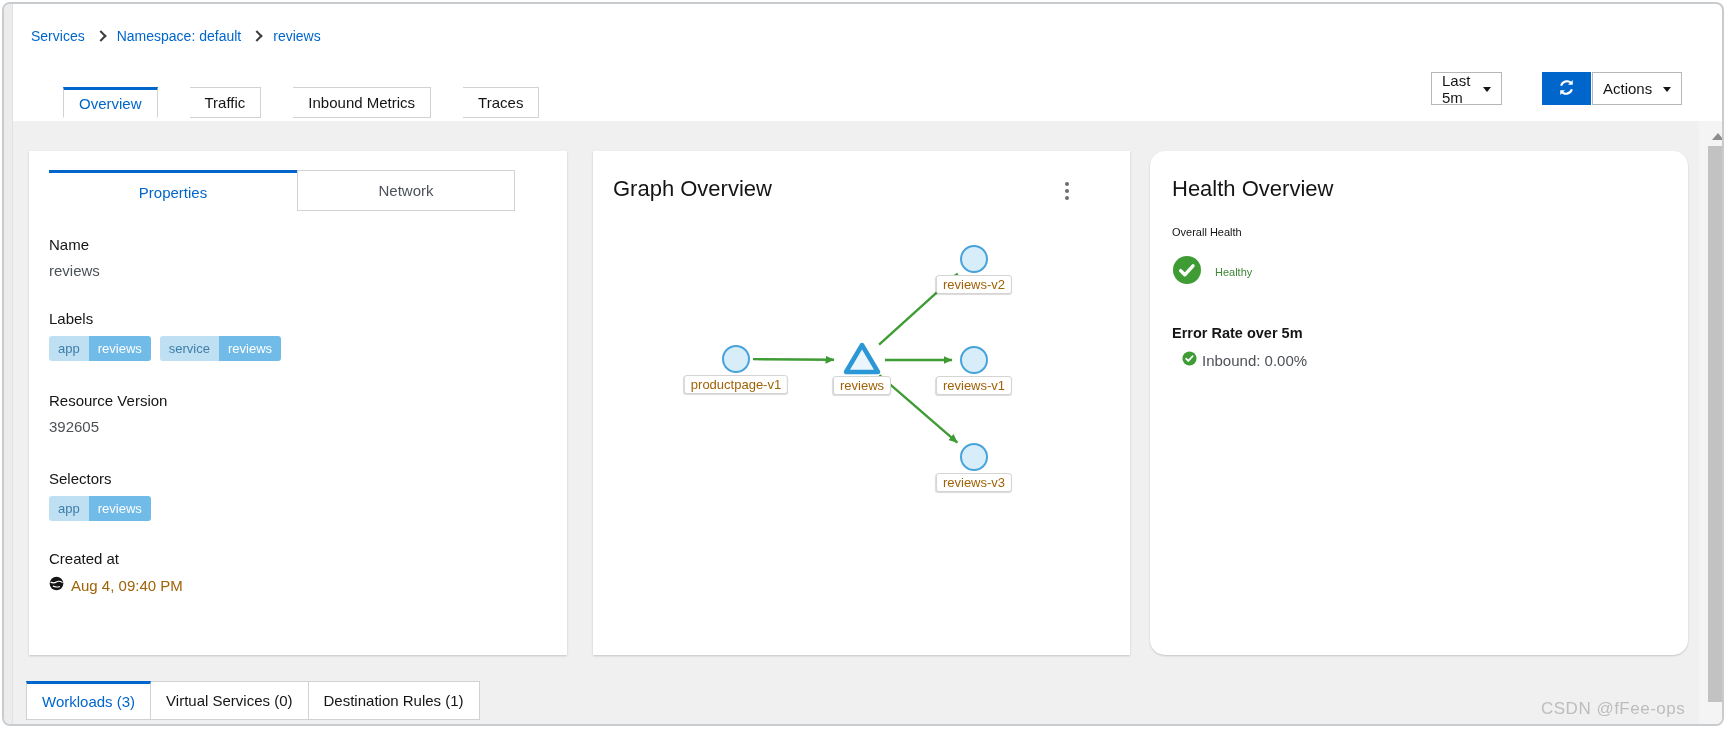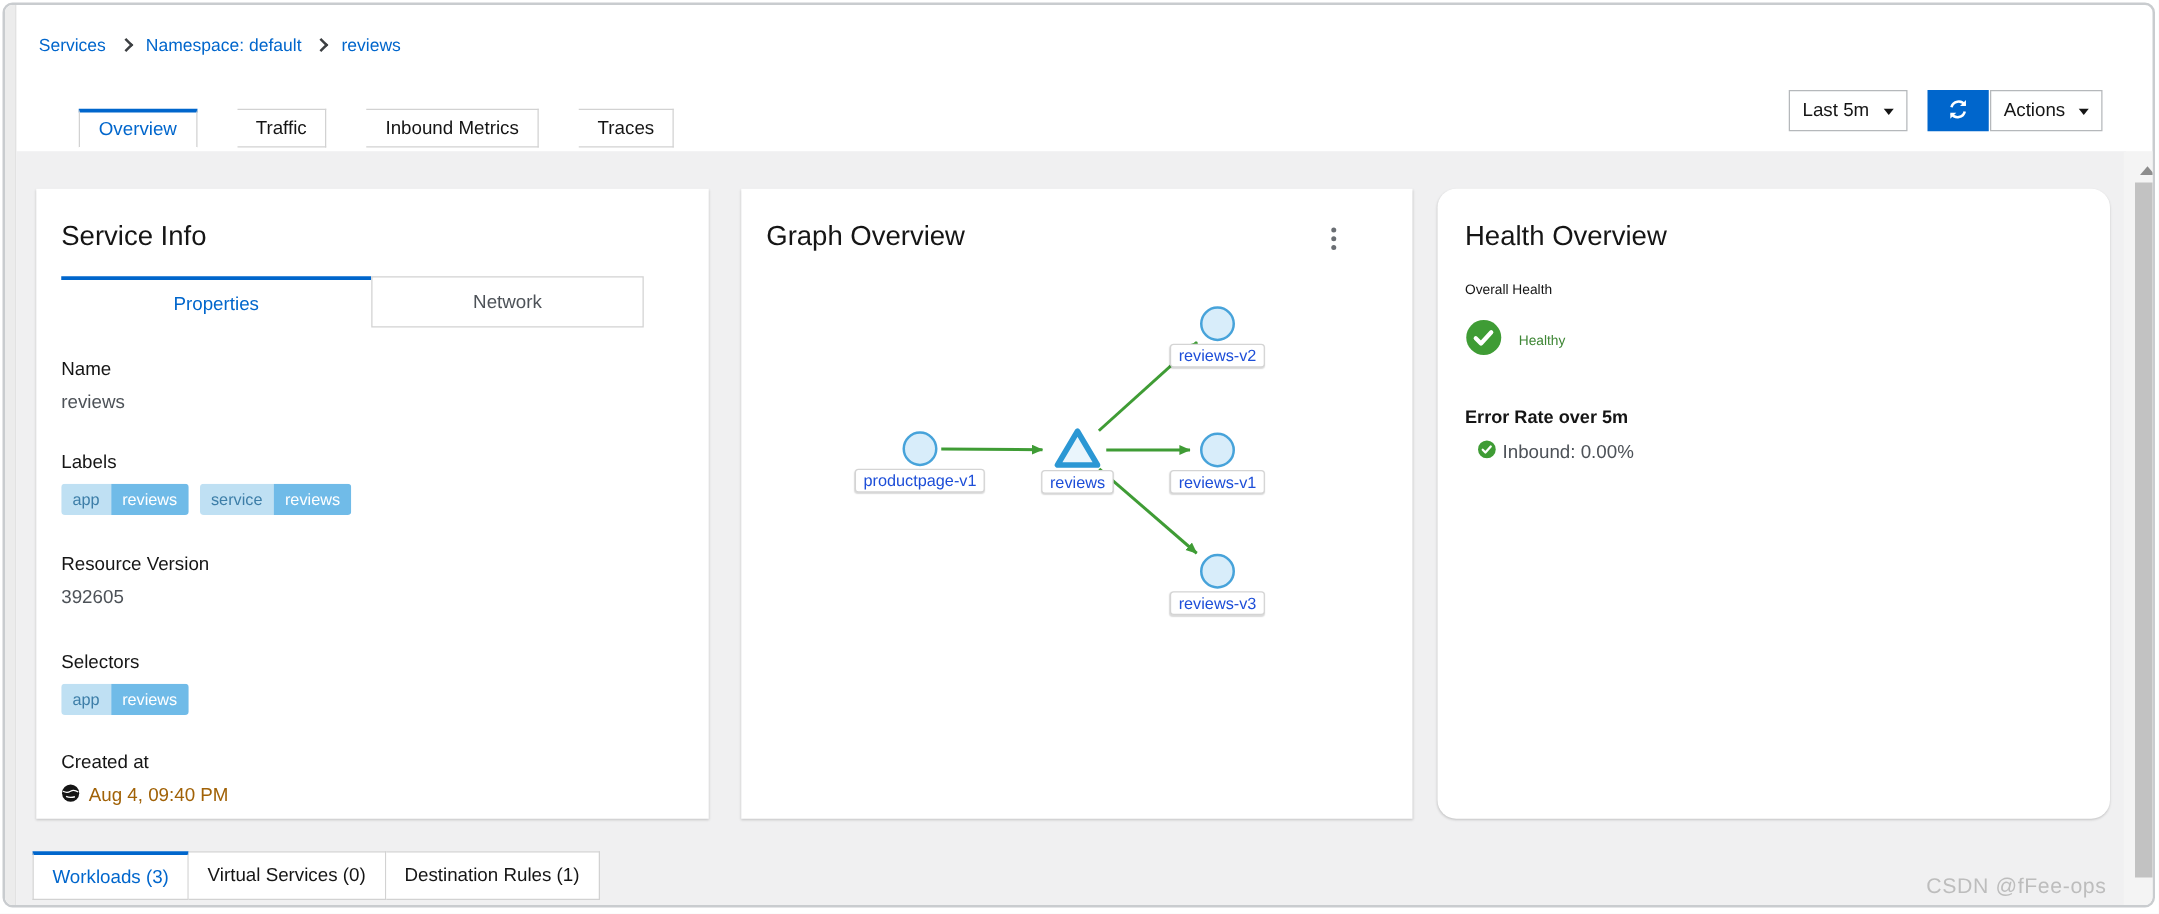--- a/index.html
+++ b/index.html
@@ -16,21 +16,21 @@
   .gutter-left{position:absolute;left:0;top:0;bottom:0;width:8px;background:#ececec;border-right:1px solid #e2e2e2;}
   
   .breadcrumb{position:absolute;left:27px;top:24px;display:flex;align-items:center;font-size:14px;}
   .crumb{color:#0066cc;cursor:pointer;}
   .crumb-sep{display:inline-block;width:6px;height:6px;border-right:2px solid #3c3f42;border-top:2px solid #3c3f42;transform:rotate(45deg);margin:0 12px 0 12px;}
   .tabs{position:absolute;left:27px;top:83px;display:flex;height:31px;}
   .tab{box-sizing:border-box;display:flex;align-items:center;padding:0 15px;font-size:15px;color:#151515;background:#fff;border:1px solid #d2d2d2;border-left:none;cursor:pointer;margin-left:32px;}
   .tab.first{border-left:1px solid #d2d2d2;}
   .tab.active{border-top:3px solid #0066cc;color:#0066cc;border-bottom-color:#ffffff;}
   .toolbar-box{position:absolute;top:68px;height:33px;box-sizing:border-box;background:#fff;border:1px solid #b5b8bb;display:flex;align-items:center;padding:0 10px;font-size:15px;color:#151515;cursor:pointer;}
-  .dur{left:1427px;width:95px;}
+  .dur{left:1427px;width:71px;}
   .actions{left:1588px;width:90px;}
   .caret{width:0;height:0;border-left:4.5px solid transparent;border-right:4.5px solid transparent;border-top:5.5px solid #151515;margin-left:auto;margin-top:2px;}
   .refresh-btn{position:absolute;left:1538px;top:68px;width:49px;height:33px;background:#0066cc;border:none;display:flex;align-items:center;justify-content:center;cursor:pointer;}
   
   .content-bg{position:absolute;left:9px;top:117px;width:1688px;height:605px;background:#f0f0f1;}
   .card{position:absolute;top:147px;height:504px;background:#ffffff;box-shadow:0 1px 2px rgba(0,0,0,0.18);}
   .card-service{left:25px;width:538px;}
   .card-graph{left:589px;width:537px;}
   .card-health{left:1146px;width:538px;border-radius:15px;}
   .card-title{margin:25px 20px 0 20px;font-size:22px;font-weight:400;color:#151515;}
@@ -44,21 +44,21 @@
   .f-value{color:#4d5258;margin-top:9px;}
   .f-section{margin-top:31px;}
   .badges{margin-top:9px;display:flex;}
   .badge{display:inline-flex;border-radius:3px;overflow:hidden;margin-right:9px;font-size:13px;line-height:13px;}
   .badge .k{background:#bfe0f3;color:#3d7ea8;padding:6px 9px;}
   .badge .v{background:#70bbe8;color:#ffffff;padding:6px 9px;}
   .created-row{display:flex;align-items:center;gap:7px;margin-top:9px;color:#a16207;}
   
   .graph-canvas{position:absolute;left:0;top:0;width:537px;height:504px;}
   .graph-labels{position:absolute;left:0;top:0;width:537px;height:504px;pointer-events:none;}
-  .graph-label{position:absolute;transform:translateX(-50%);background:#ffffff;border:1px solid #d4d4d4;border-radius:3px;padding:1px 6px;font-size:13px;color:#1d4ed8;white-space:nowrap;box-shadow:0 1px 1px rgba(0,0,0,0.15);}
+  .graph-label{position:absolute;transform:translateX(-50%);background:#ffffff;border:1px solid #d4d4d4;border-radius:3px;padding:1px 6px;font-size:13px;color:#a16207;white-space:nowrap;box-shadow:0 1px 1px rgba(0,0,0,0.15);}
   .kebab{position:absolute;right:55px;top:26px;display:flex;flex-direction:column;gap:3px;padding:5px 6px;cursor:pointer;background:transparent;border:none;}
   .kebab i{width:4px;height:4px;border-radius:50%;background:#6a6e73;}
   
   .overall{margin:24px 20px 0 22px;font-size:11px;color:#151515;}
   .status-row{margin:17px 20px 0 22px;display:flex;align-items:center;gap:13px;}
   .status-text{font-size:11px;font-weight:normal;color:#3e8635;}
   .error-label{margin:36px 20px 0 22px;font-size:14.5px;font-weight:bold;color:#151515;}
   .inbound-row{margin:10px 20px 0 32px;display:flex;align-items:center;gap:5px;font-size:15px;color:#4d5258;}
   
   .bottom-tabs{position:absolute;left:22px;top:677px;display:flex;height:39px;}
@@ -109,21 +109,20 @@
     </span>
   </button>
   <div class="toolbar-box actions">
     <span>Actions</span>
     <span class="caret"></span>
   </div>
 
   <div class="content-bg"></div>
 
   <section class="card card-service">
-    <h2 class="card-title">Service Info</h2>
     <div class="si-tabs">
       <div class="si-tab active">Properties</div>
       <div class="si-tab inactive">Network</div>
     </div>
     <div class="si-fields">
       <div class="f-label">Name</div>
       <div class="f-value">reviews</div>
 
       <div class="f-section">
         <div class="f-label">Labels</div>

